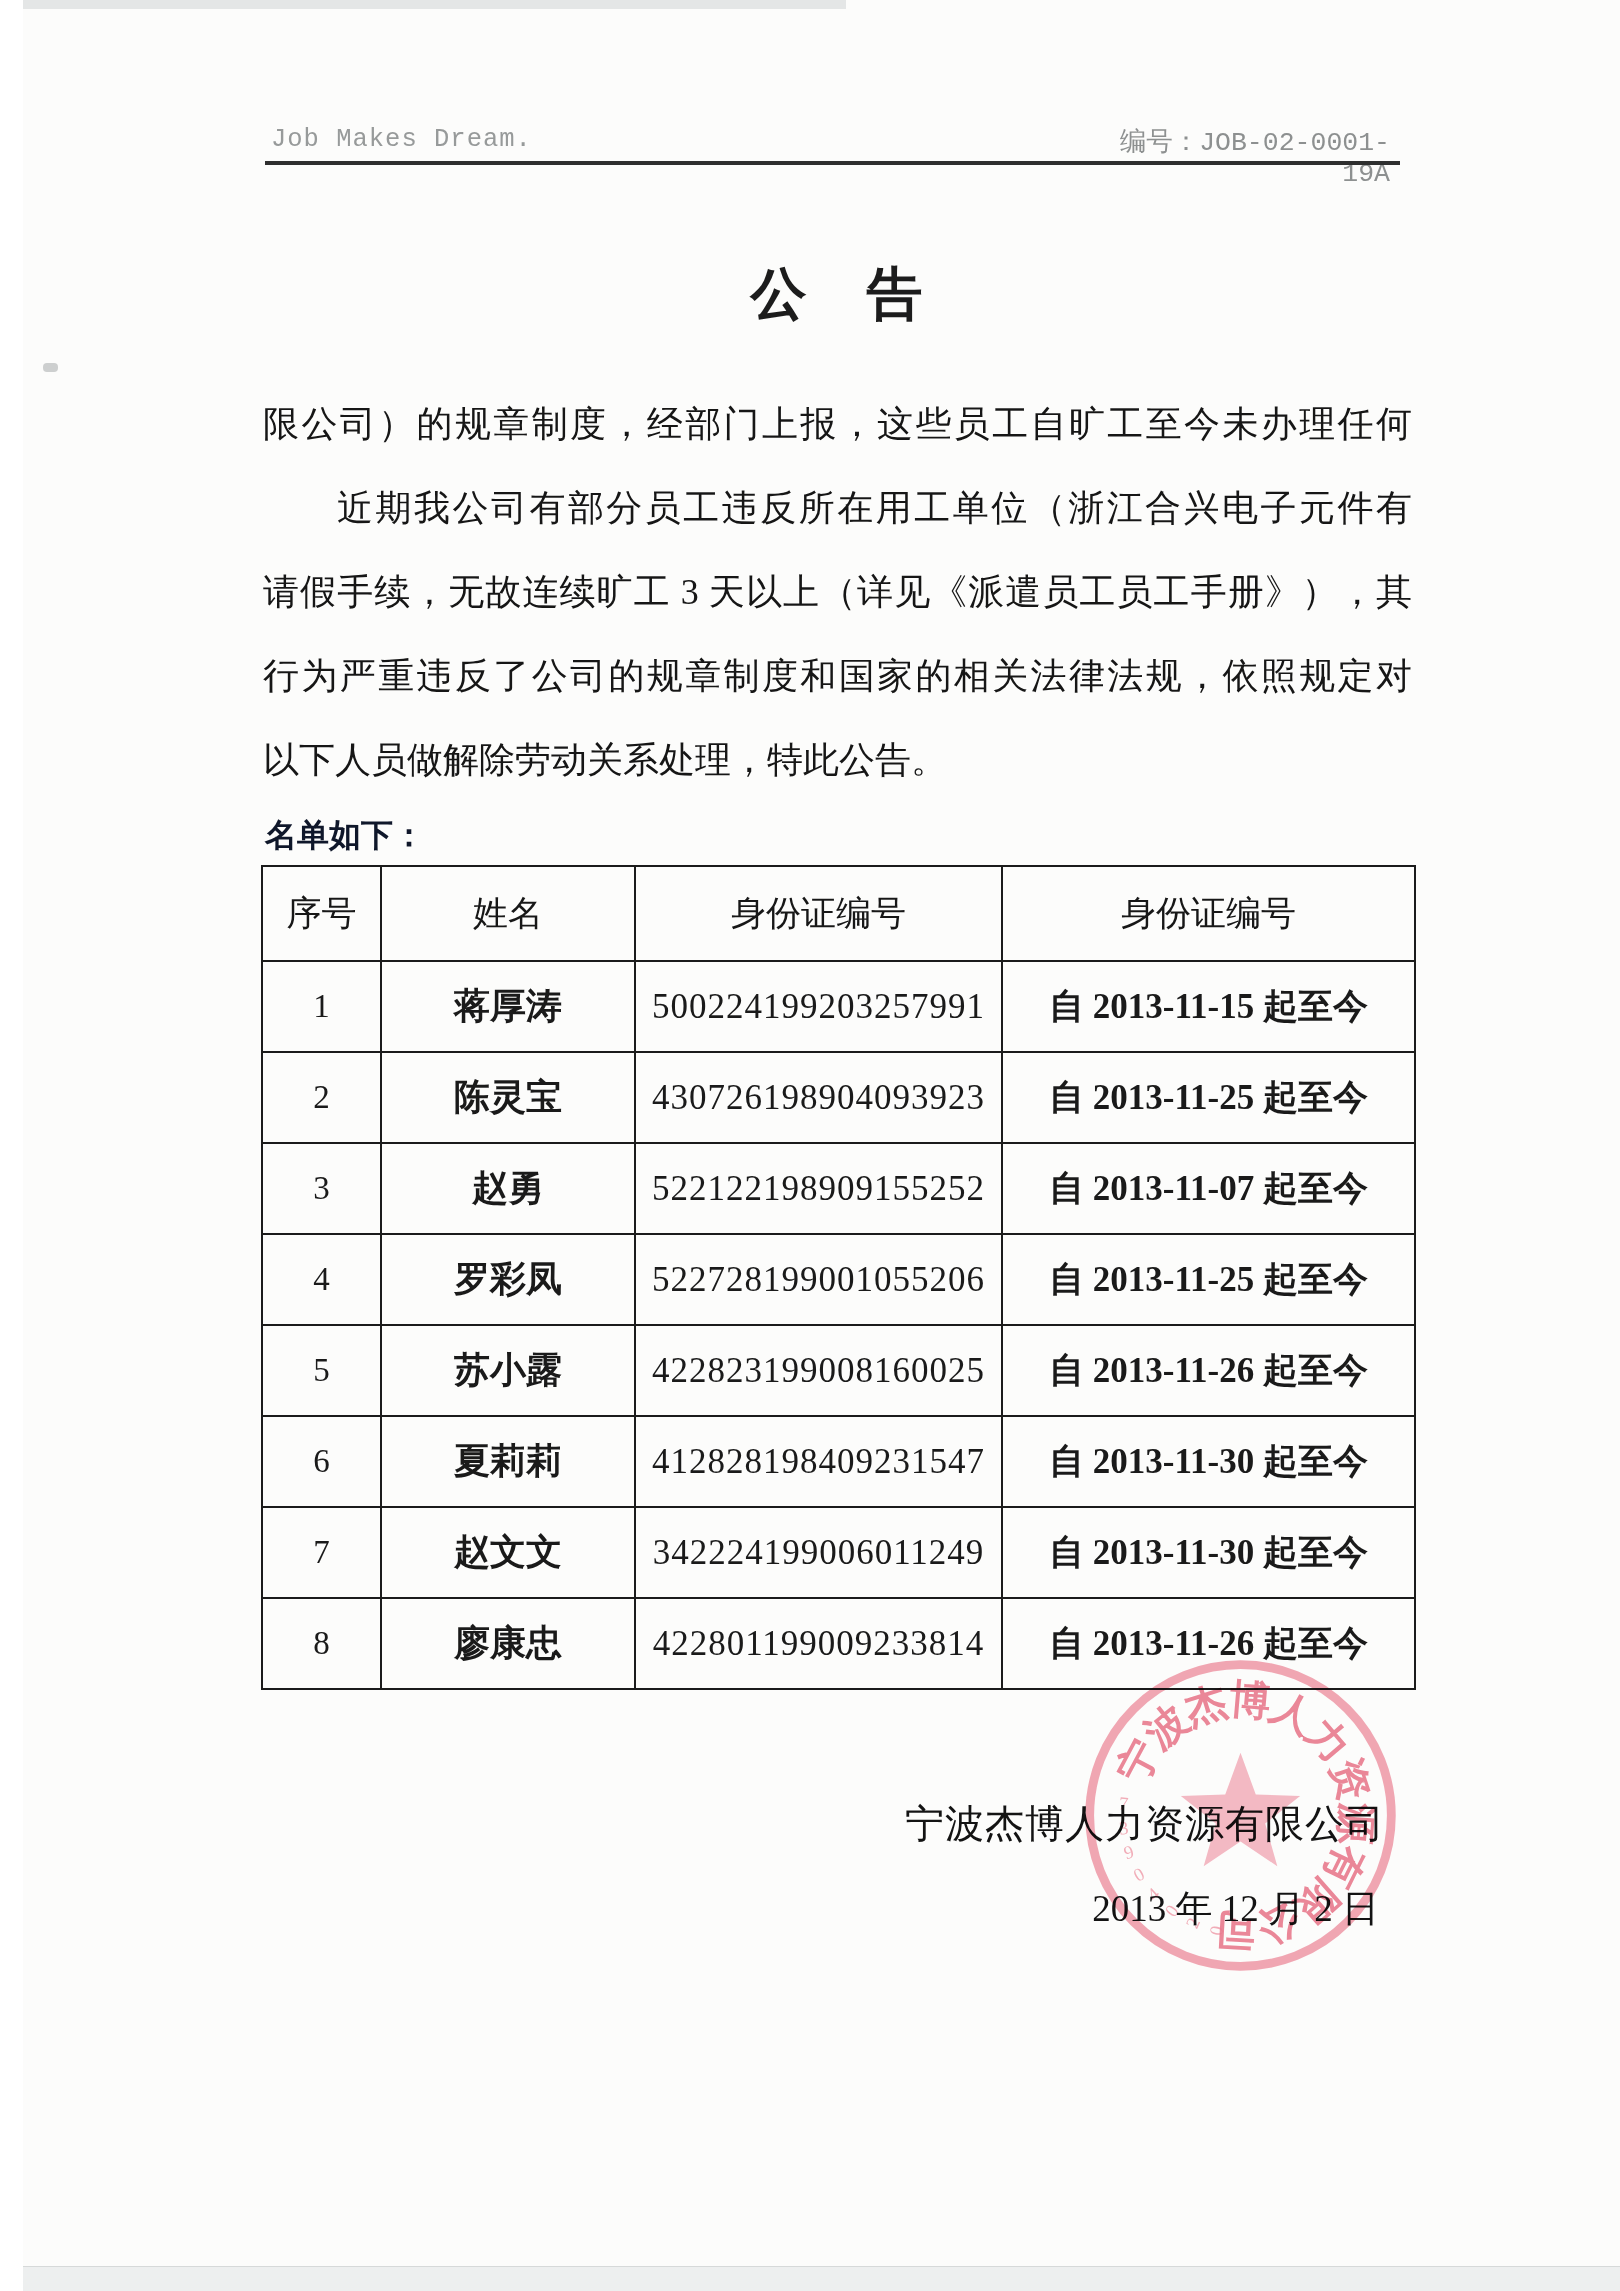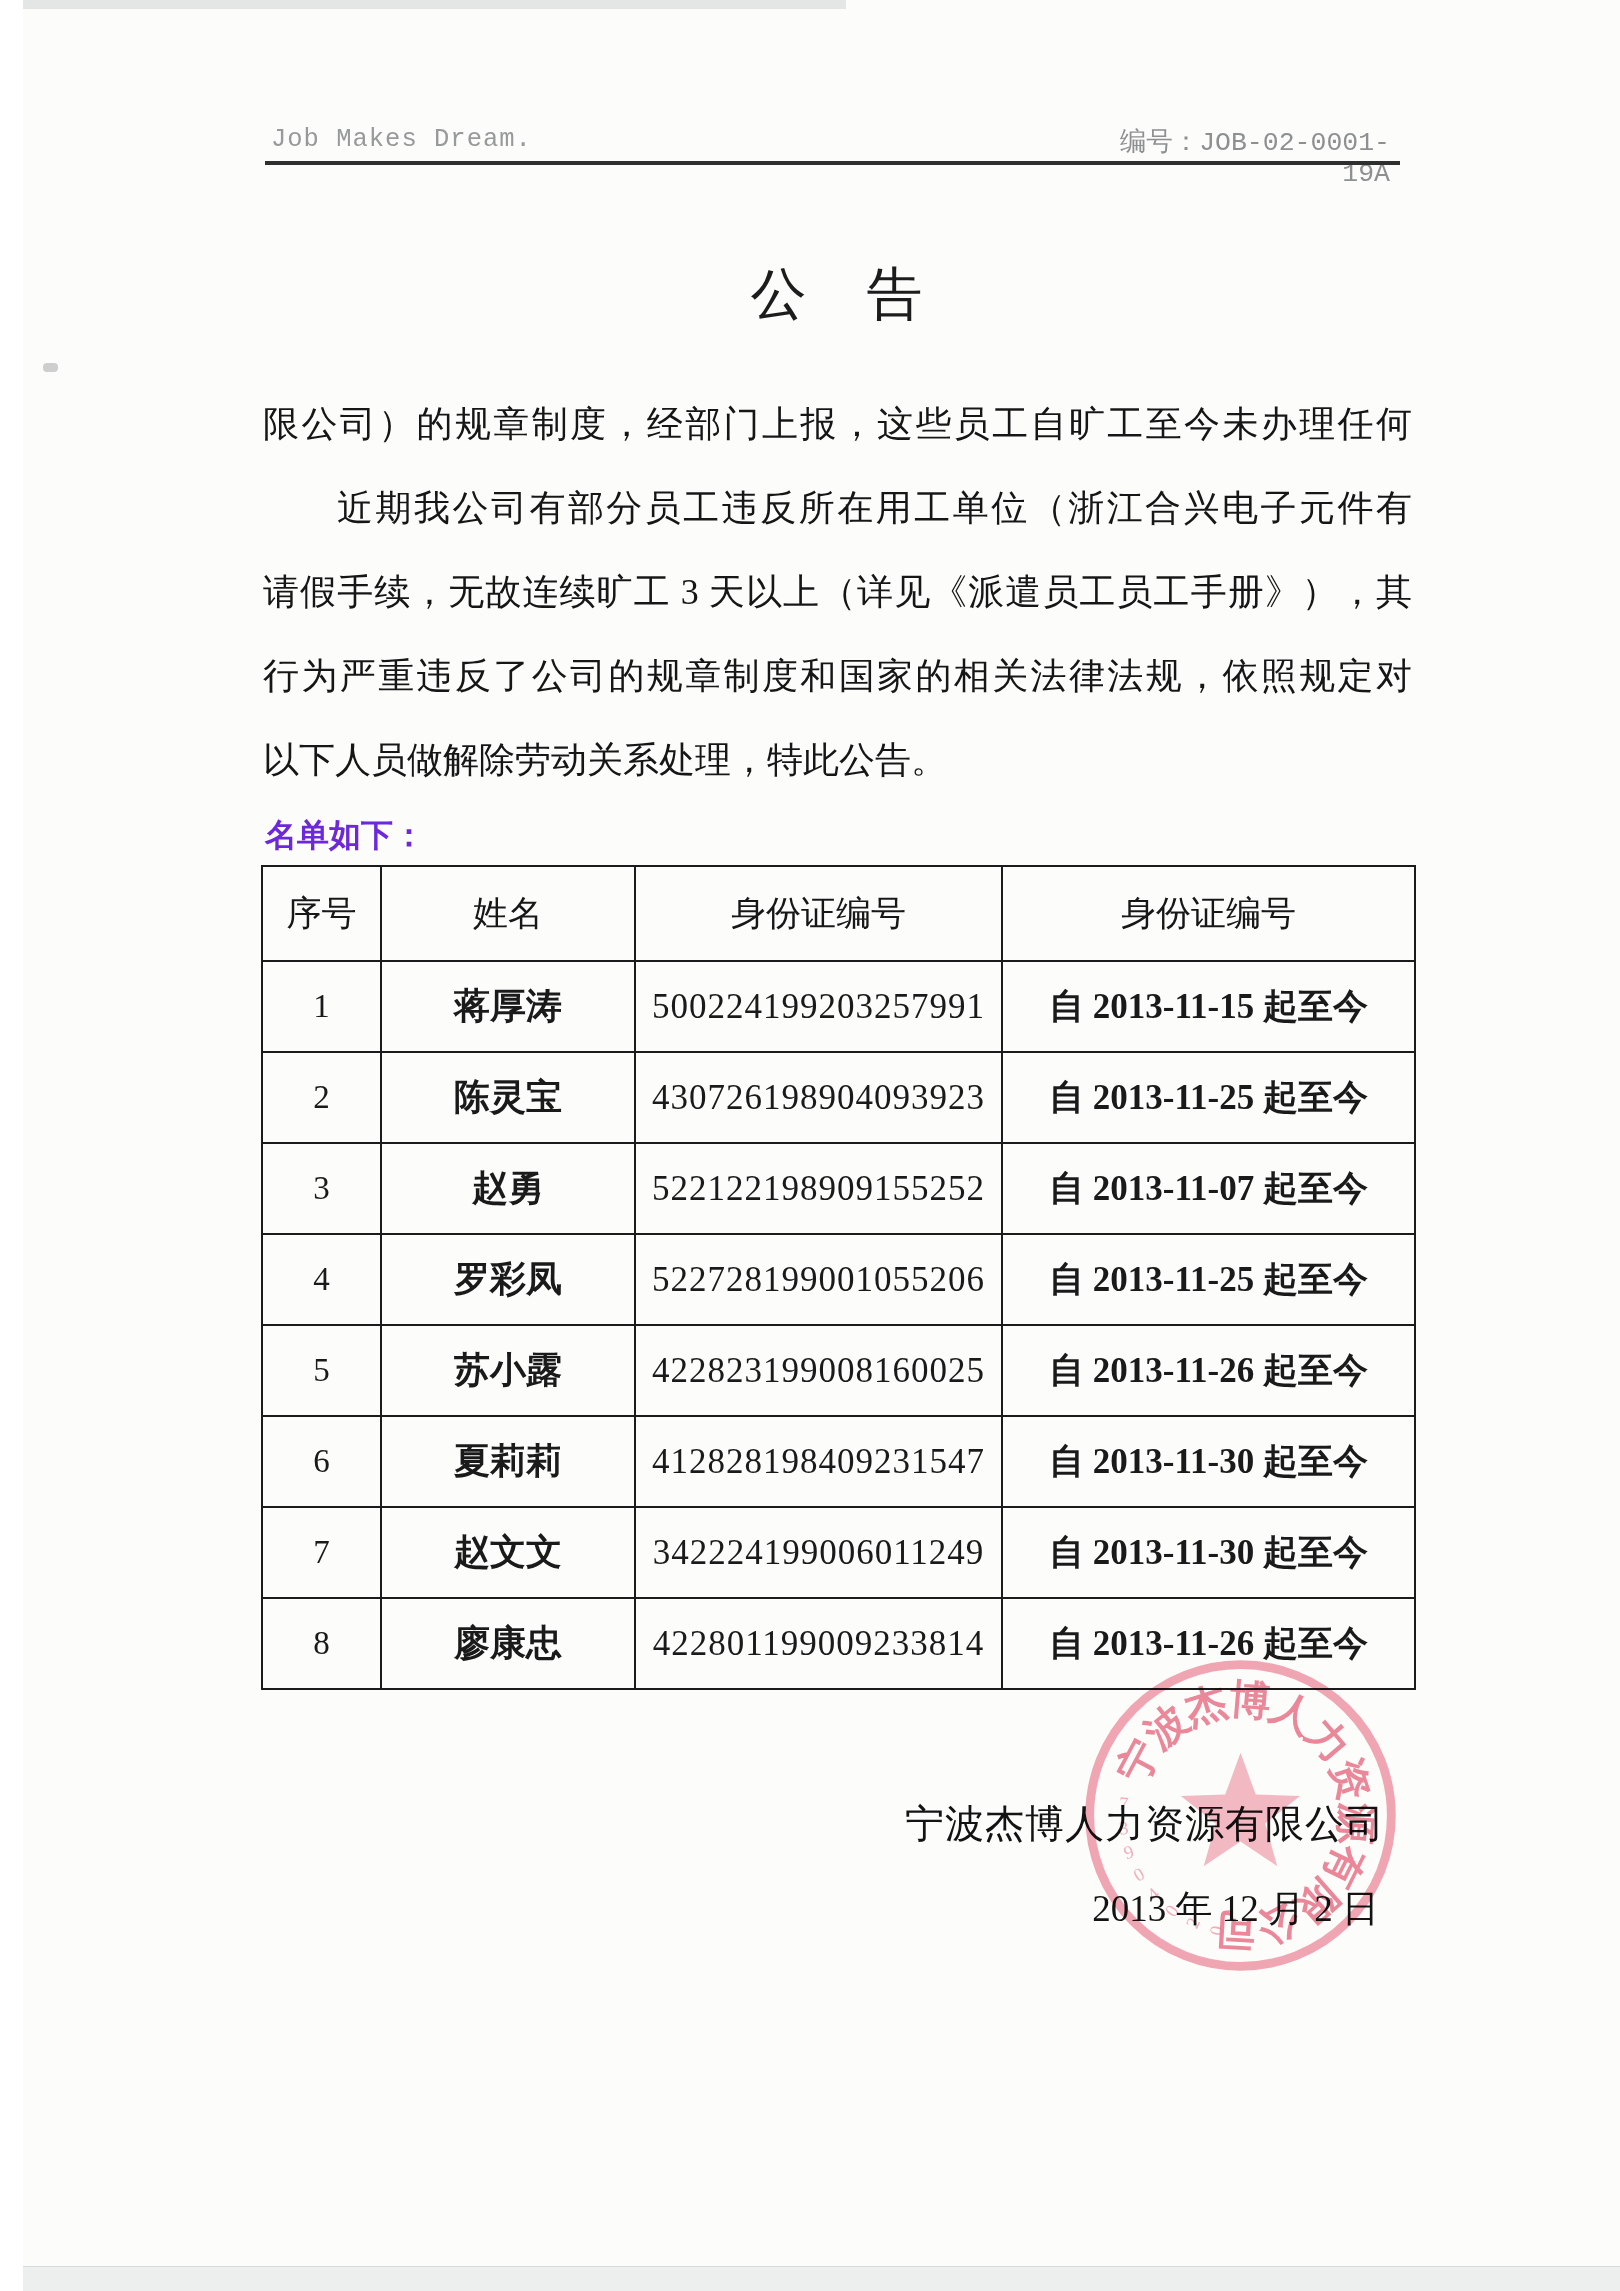--- a/index.html
+++ b/index.html
@@ -23,29 +23,29 @@
   }
   .hdr-docnum{
     left:1057px;top:123px;width:310px;text-align:right;
     font-family:Liberation Mono, monospace;
     font-size:26.5px;color:#8d9090;letter-spacing:0px;
   }
   .hdr-rule{left:242px;top:161px;width:1135px;height:3.9px;background:#2e2f2f;}
   
   .title{
     left:240px;top:257px;width:1149px;text-align:center;
-    font-size:56px;font-weight:normal;letter-spacing:2px;color:#1c1c1c;
+    font-size:56px;font-weight:bold;letter-spacing:2px;color:#1c1c1c;
   }
   
   .para{left:240px;top:382px;width:1149px;font-size:36px;line-height:84px;color:#161616;}
   .para .ln{text-align:justify;text-align-last:justify;white-space:nowrap;}
   .para .ln.indent{text-indent:74px;}
   .para .ln.last{text-align-last:left;white-space:normal;}
   
-  .list-label{left:242px;top:814px;font-size:32px;font-weight:bold;color:#6d28d9;}
+  .list-label{left:242px;top:814px;font-size:32px;font-weight:bold;color:#0f172a;}
   
   table.roster{
     position:absolute;left:238px;top:865px;width:1152px;
     border-collapse:collapse;table-layout:fixed;
     background:transparent;
   }
   table.roster td{
     border:2px solid #1b1b1b;text-align:center;vertical-align:middle;
     padding:0;background:transparent;
   }

